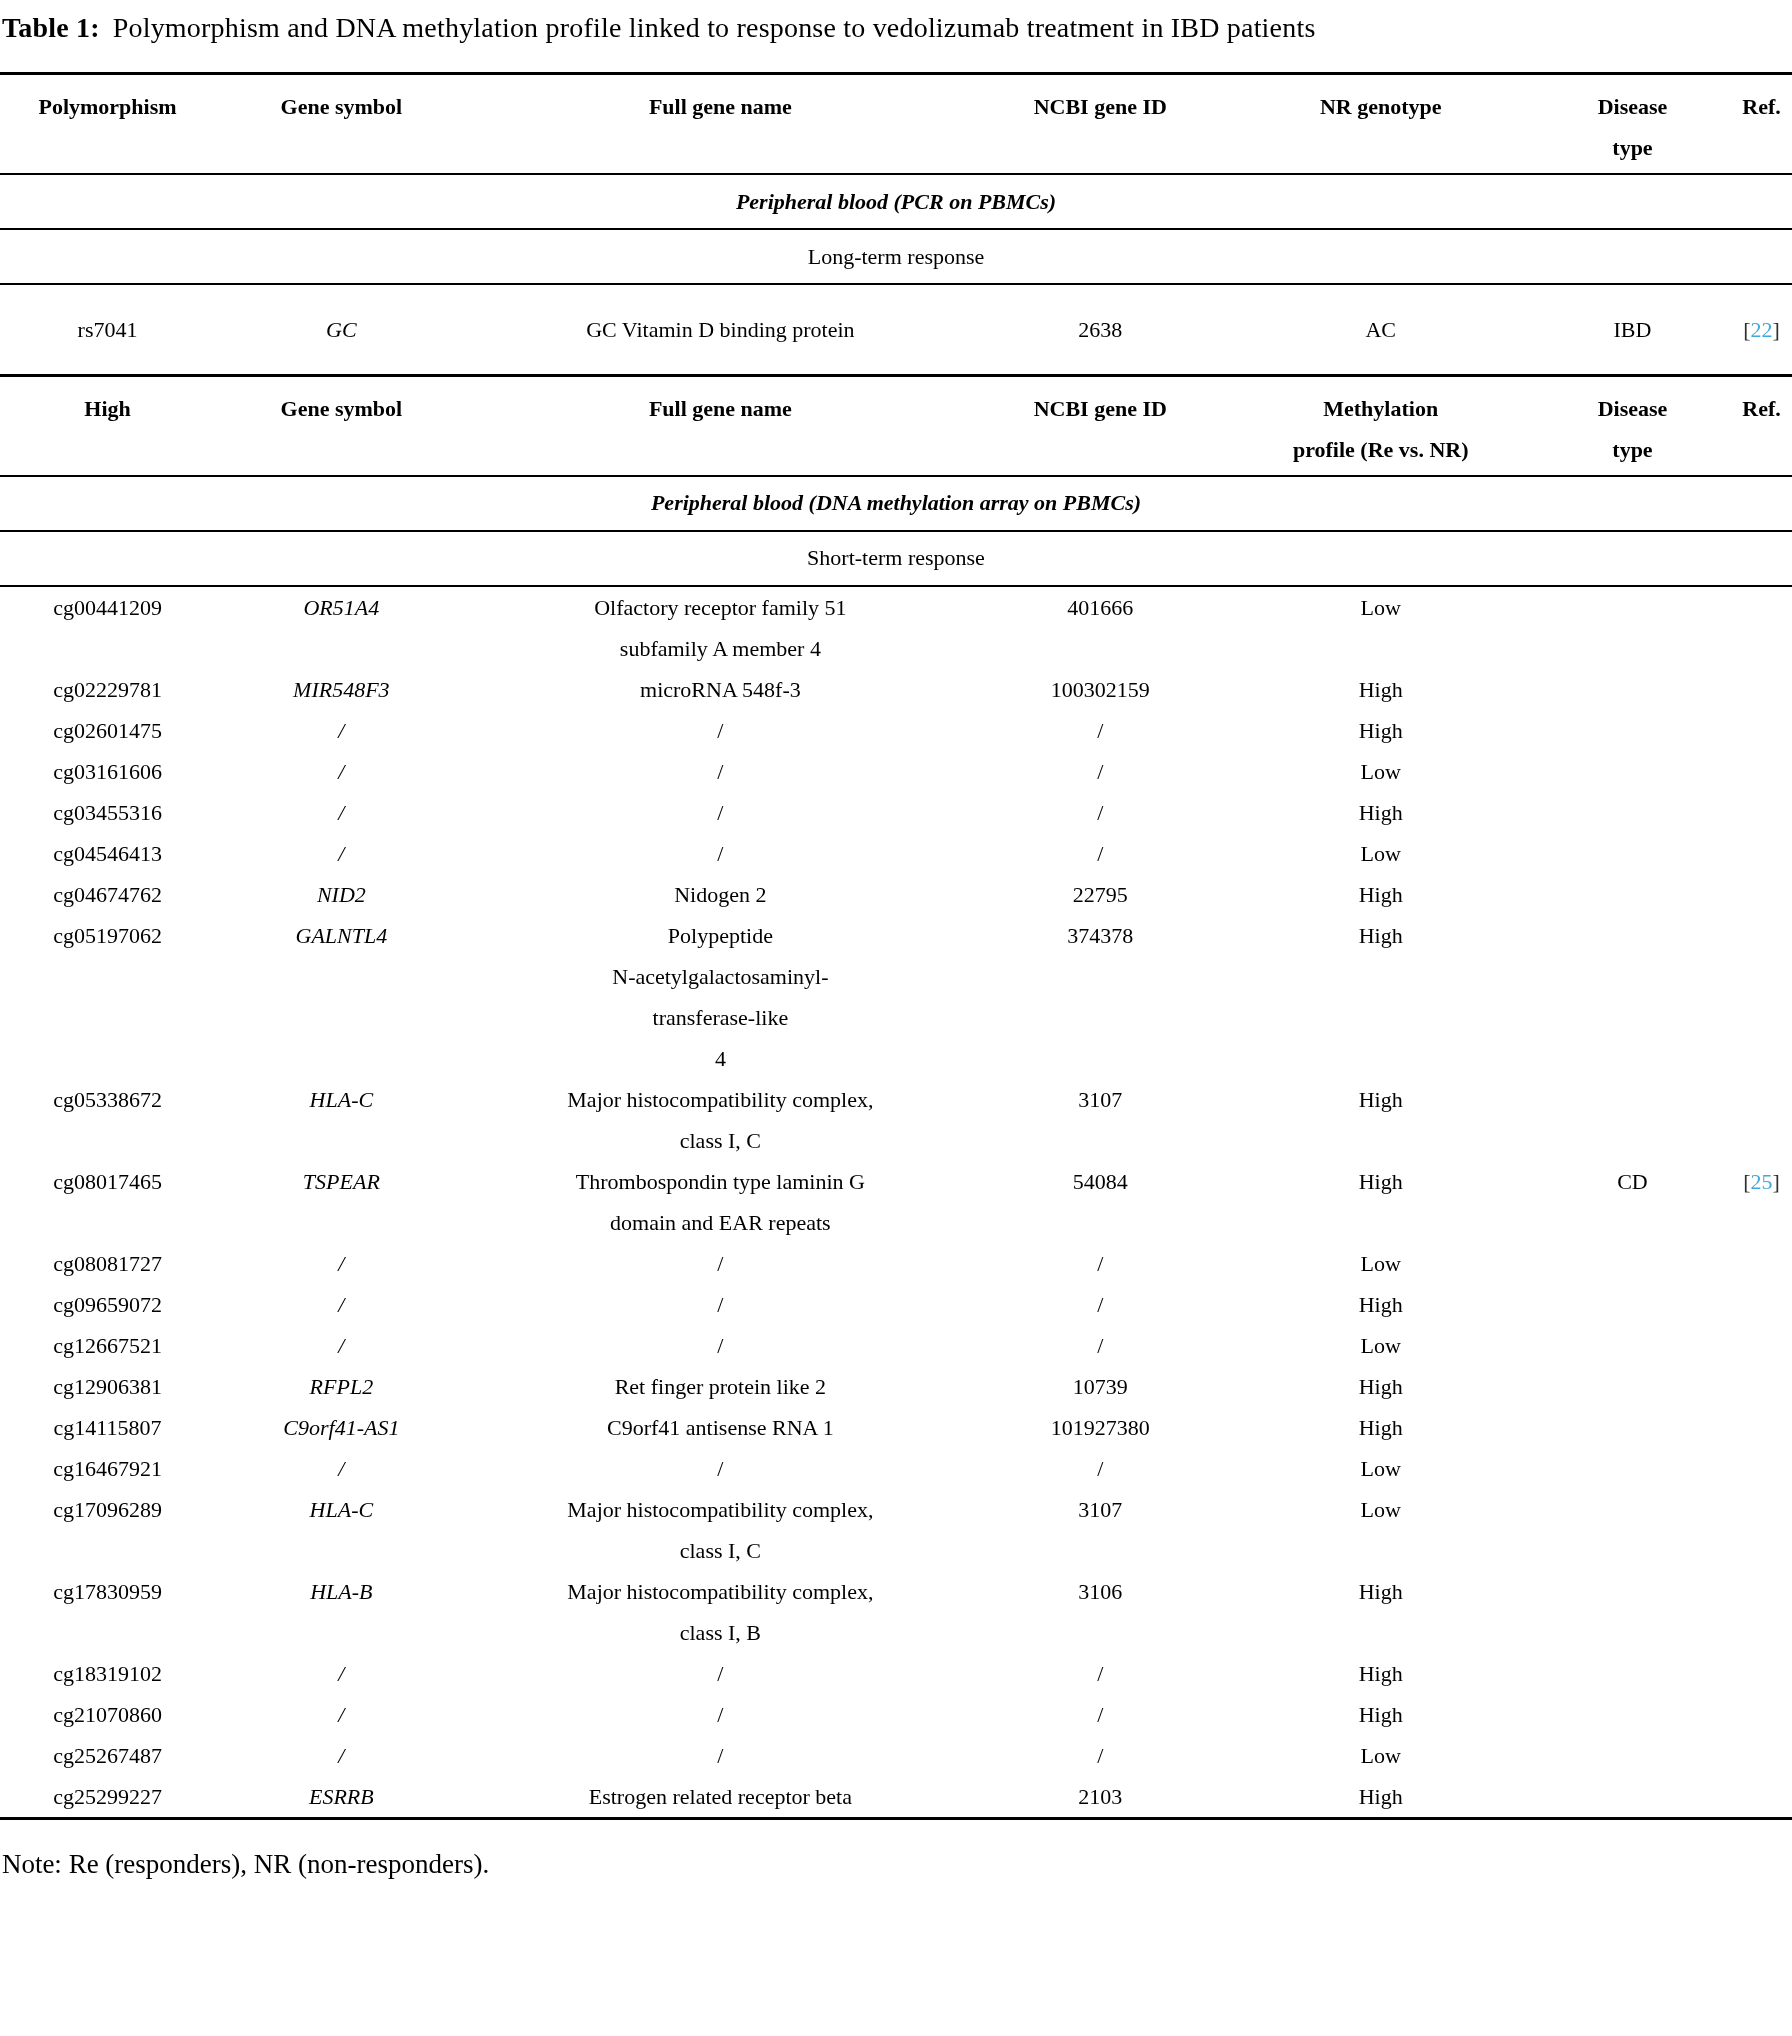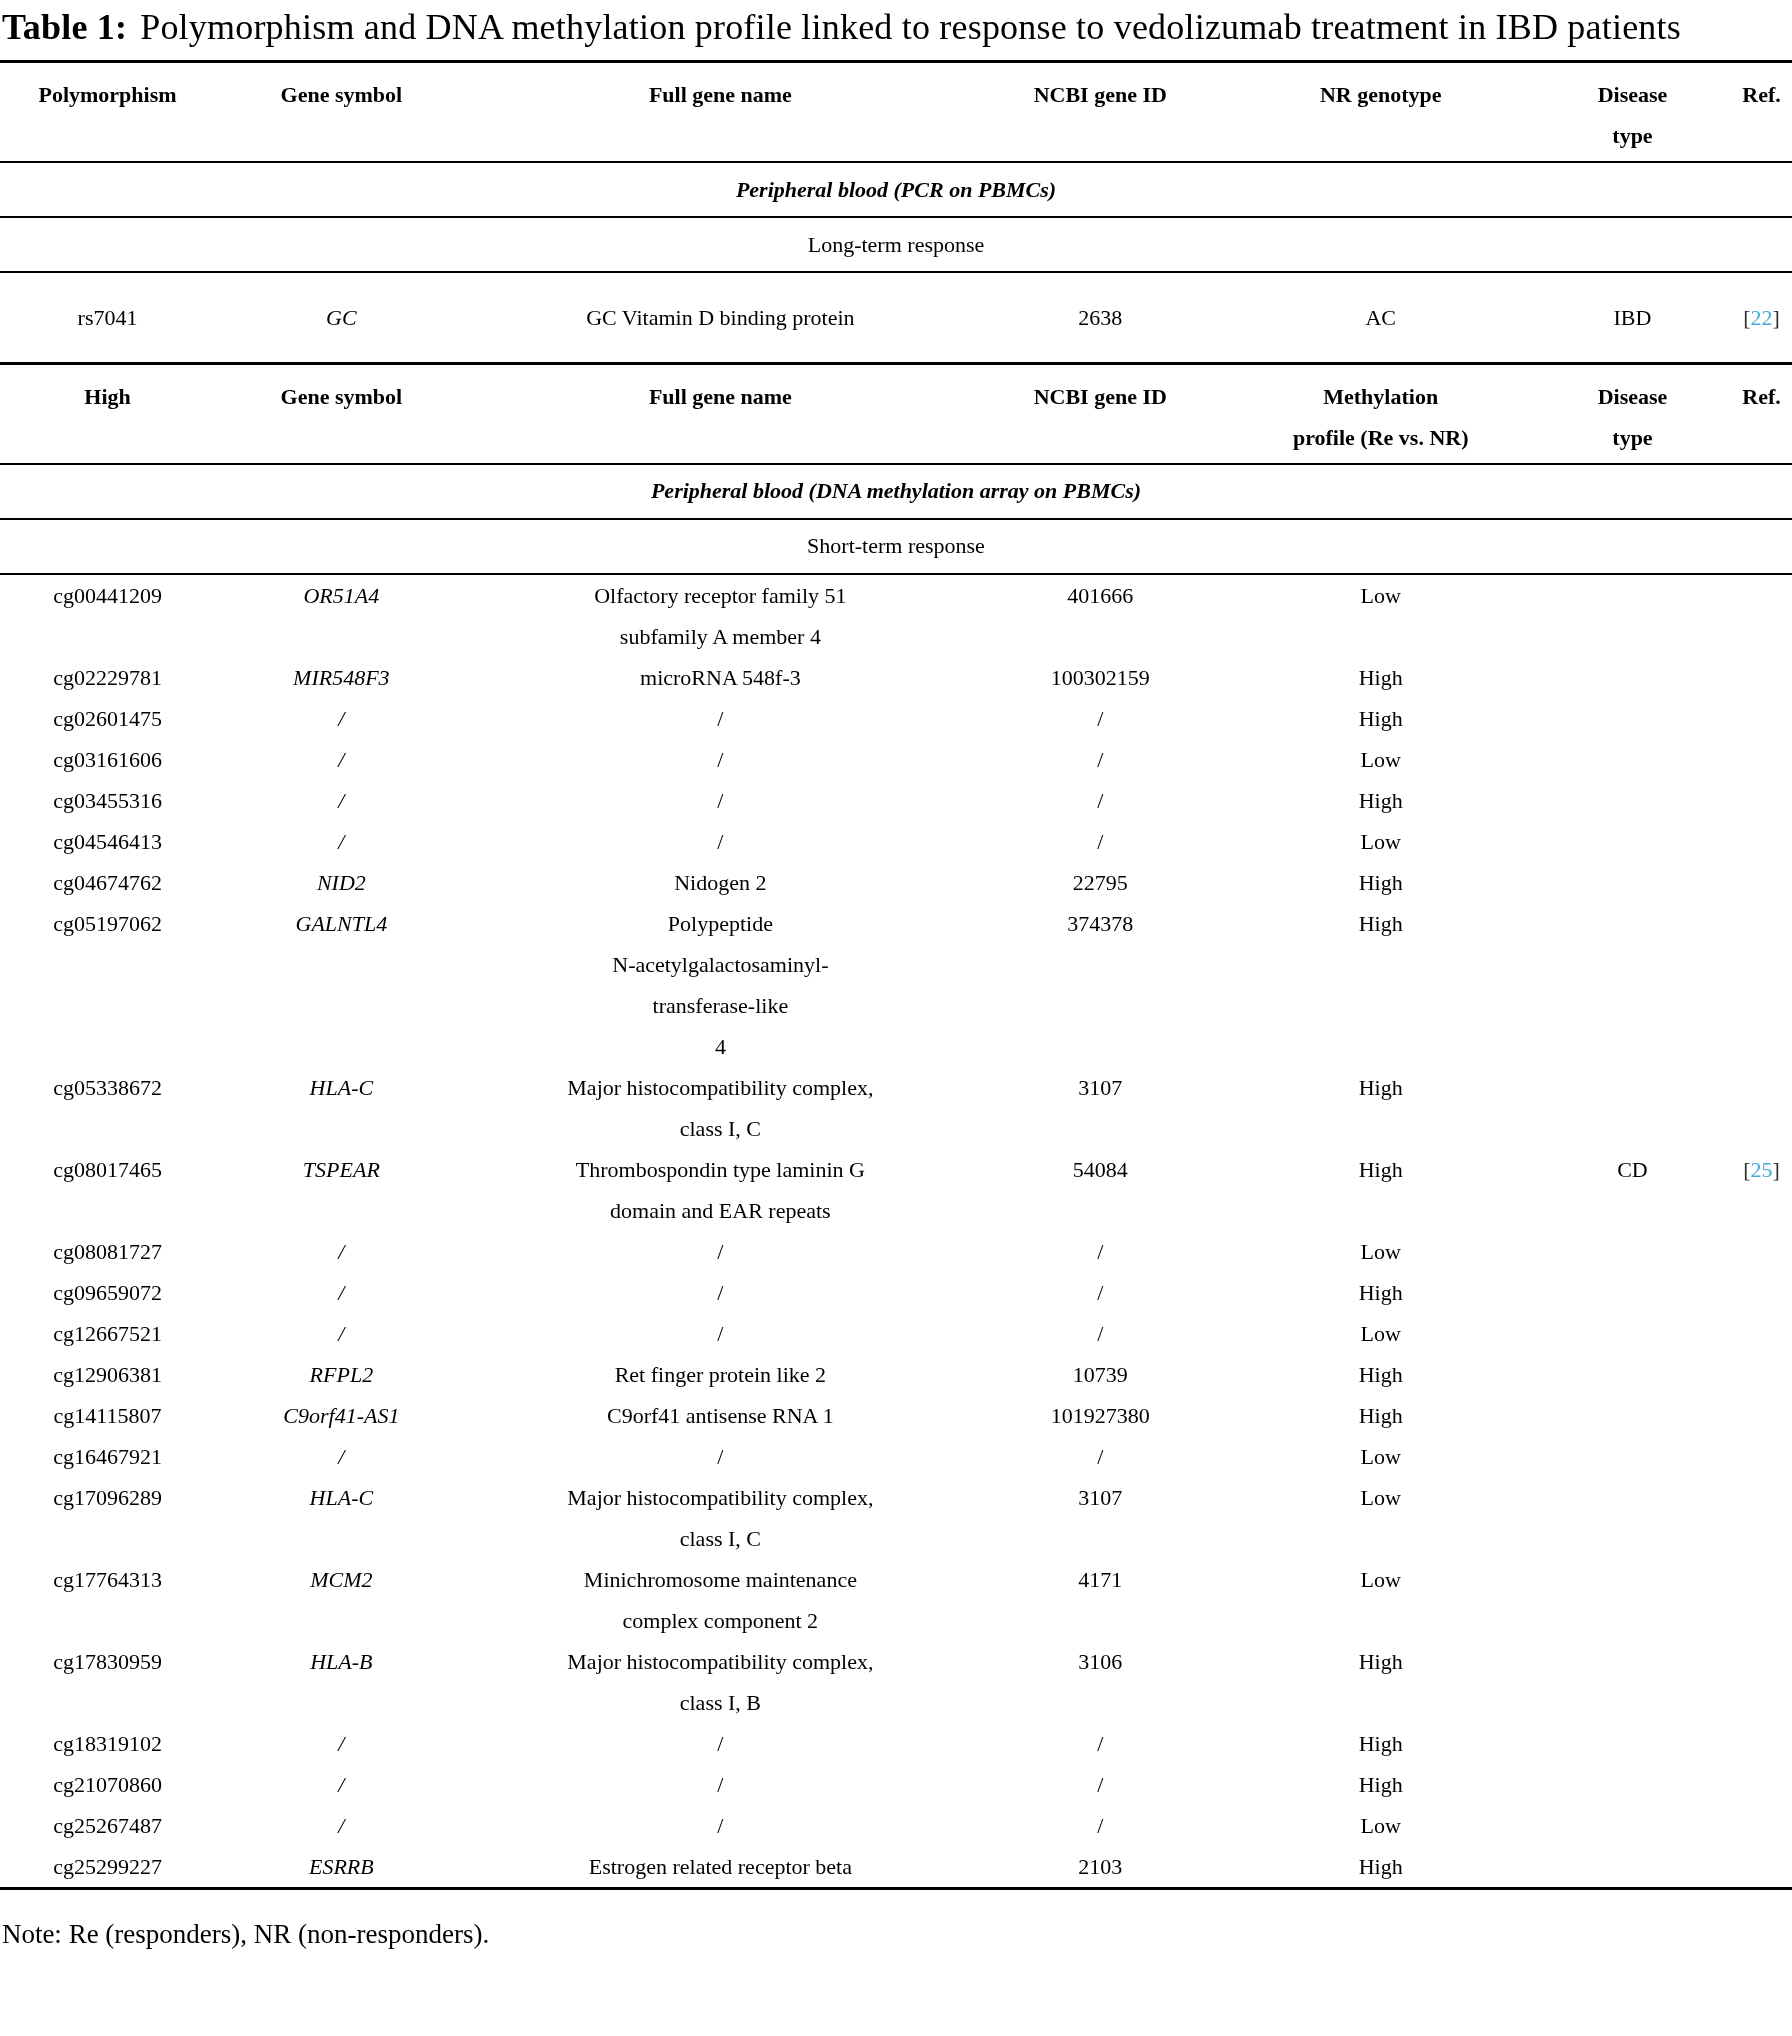--- a/index.html
+++ b/index.html
@@ -3,21 +3,21 @@
 <meta charset="utf-8">
 <style>
   html,body{margin:0;padding:0;background:#ffffff;}
   body{
     width:1792px;
     font-family:"Liberation Serif","DejaVu Serif",serif;
     color:#000;
   }
   .page{width:1792px;box-sizing:border-box;padding:7.4px 0 28px 0;}
   .caption{
-    font-size:36px;line-height:41px;padding-left:1.9px;margin-bottom:12px;
+    font-size:28px;line-height:41px;padding-left:1.9px;margin-bottom:24px;
     letter-spacing:0.2px;
   }
   .caption .cap-label{font-weight:bold;margin-right:13px;}
   table{
     width:100%;border-collapse:collapse;table-layout:fixed;
     border-top:3.7px solid #000;border-bottom:3.7px solid #000;
     font-size:22px;
   }
   col.c0{width:12%;}  col.c1{width:14.1%;} col.c2{width:28.2%;}
   col.c3{width:14.2%;} col.c4{width:17.1%;} col.c5{width:11%;}
@@ -278,30 +278,20 @@
           <td class="c0">cg17096289</td>
           <td class="c1">HLA-C</td>
           <td class="c2">Major histocompatibility complex,
 class I, C</td>
           <td class="c3">3107</td>
           <td class="c4">Low</td>
           <td class="c5"></td>
           <td class="c6"></td>
         </tr>
         <tr>
-          <td class="c0">cg17764313</td>
-          <td class="c1">MCM2</td>
-          <td class="c2">Minichromosome maintenance
-complex component 2</td>
-          <td class="c3">4171</td>
-          <td class="c4">Low</td>
-          <td class="c5"></td>
-          <td class="c6"></td>
-        </tr>
-        <tr>
           <td class="c0">cg17830959</td>
           <td class="c1">HLA-B</td>
           <td class="c2">Major histocompatibility complex,
 class I, B</td>
           <td class="c3">3106</td>
           <td class="c4">High</td>
           <td class="c5"></td>
           <td class="c6"></td>
         </tr>
         <tr>

